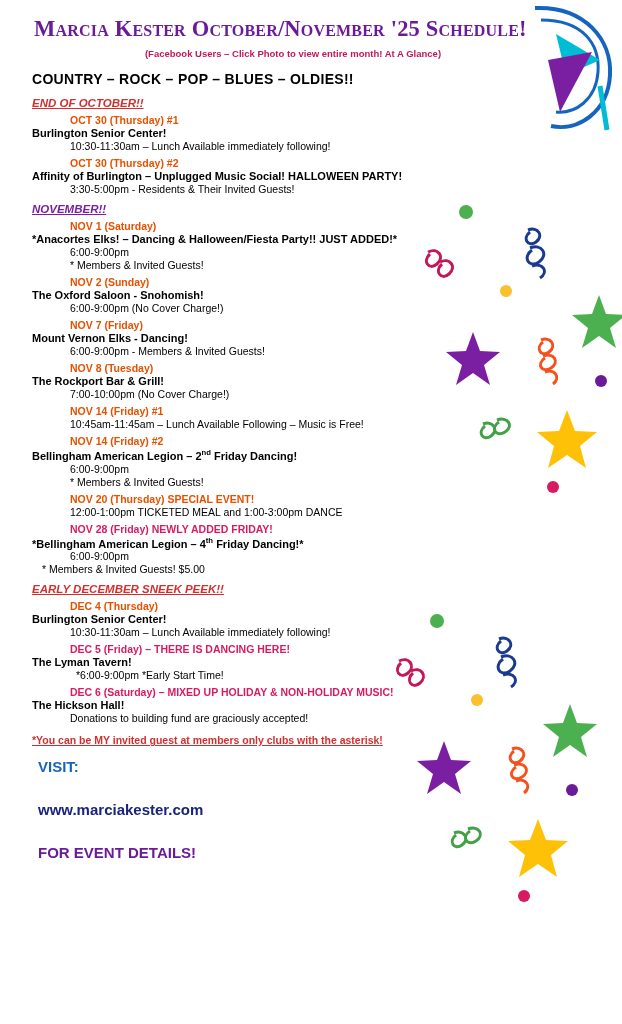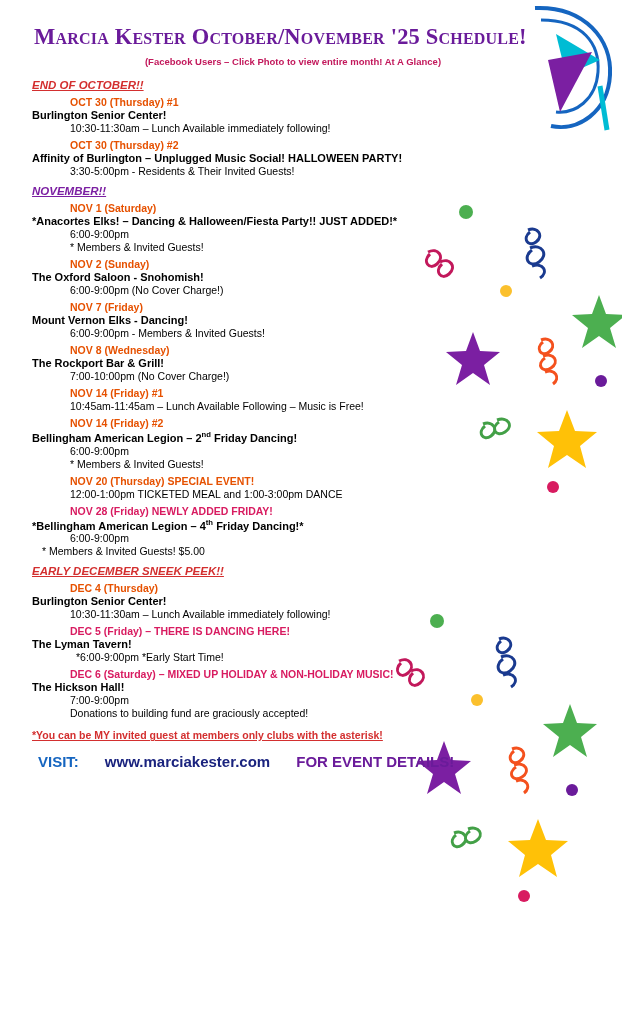--- a/index.html
+++ b/index.html
@@ -13,21 +13,21 @@
     position: relative;
     overflow: hidden;
     font-family: "Liberation Sans", sans-serif;
     color: #000000;
   }
   .page {
     position: relative;
     width: 622px;
     height: 1024px;
     box-sizing: border-box;
-    padding: 24px 26px 10px 30px;
+    padding: 16px 26px 10px 30px;
   }
   
   .confetti {
     position: absolute;
     left: 0; top: 0;
     width: 622px;
     height: 1024px;
     pointer-events: none;
     z-index: 0;
   }
@@ -97,20 +97,21 @@
     font-weight: bold;
     font-size: 10.5px;
     text-decoration: underline;
     margin: 10px 0 12px 2px;
   }
   .footer {
     margin: 4px 0 0 8px;
     display: flex;
     align-items: baseline;
     gap: 26px;
+    flex-direction: column;
   }
   .footer .visit {
     color: #1565c0;
     font-weight: bold;
     font-size: 15px;
   }
   .footer .url {
     color: #1a237e;
     font-weight: bold;
     font-size: 15px;
@@ -162,20 +163,21 @@
     <path d="M454 833 c10 -4 16 6 8 12 c-8 6 -14 -4 -6 -10 M468 829 c11 -4 17 6 8 12 c-9 6 -15 -4 -6 -10" fill="none" stroke="#43a047" stroke-width="3"></path>
     <path d="M444 741 l7 19 20 1 -16 13 6 20 -17 -12 -17 12 6 -20 -16 -13 20 -1 z" fill="#7b1fa2"></path>
     <path d="M570 704 l7 19 20 1 -16 13 6 20 -17 -12 -17 12 6 -20 -16 -13 20 -1 z" fill="#4caf50"></path>
     <path d="M538 819 l8 21 22 1 -17 14 6 22 -19 -13 -19 13 6 -22 -17 -14 22 -1 z" fill="#ffc107"></path>
   </svg>
 
   <div class="content">
 
     <div class="title">Marcia Kester October/November  '25 Schedule!</div>
     <div class="subtitle">(Facebook Users – Click Photo to view entire month! At A Glance)</div>
+    <div class="genres">COUNTRY – ROCK – POP – BLUES – OLDIES!!</div>
 
     <div class="section-head">END OF OCTOBER!!</div>
 
     <div>
       <div class="date">OCT 30 (Thursday)  #1</div>
       <div class="venue">Burlington Senior Center!</div>
       <div class="detail">10:30-11:30am – Lunch Available immediately following!</div>
     </div>
 
     <div>
@@ -199,21 +201,21 @@
       <div class="detail">6:00-9:00pm (No Cover Charge!)</div>
     </div>
 
     <div>
       <div class="date">NOV 7 (Friday)</div>
       <div class="venue">Mount Vernon Elks - Dancing!</div>
       <div class="detail">6:00-9:00pm - Members &amp; Invited Guests!</div>
     </div>
 
     <div>
-      <div class="date">NOV 8 (Wednesday)</div>
+      <div class="date">NOV 8 (Tuesday)</div>
       <div class="venue">The Rockport Bar &amp; Grill!</div>
       <div class="detail">7:00-10:00pm (No Cover Charge!)</div>
     </div>
 
     <div>
       <div class="date">NOV 14 (Friday) #1</div>
       <div class="detail">10:45am-11:45am – Lunch Available Following – Music is Free!</div>
     </div>
 
     <div>
@@ -245,21 +247,20 @@
 
     <div>
       <div class="date magenta">DEC 5 (Friday) – THERE IS DANCING HERE!</div>
       <div class="venue">The Lyman Tavern!</div>
       <div class="detail pad">*6:00-9:00pm *Early Start Time!</div>
     </div>
 
     <div>
       <div class="date magenta">DEC 6 (Saturday) – MIXED UP HOLIDAY &amp; NON-HOLIDAY MUSIC!</div>
       <div class="venue">The Hickson Hall!</div>
-      <div class="detail"> 7:00-9:00pm</div>
       <div class="detail">Donations to building fund are graciously accepted!</div>
     </div>
 
     <div class="note-star">*You can be MY invited guest at members only clubs with the asterisk!</div>
 
     <div class="footer">
       <span class="visit">VISIT:</span>
       <span class="url">www.marciakester.com</span>
       <span class="details">FOR EVENT DETAILS!</span>
     </div>

